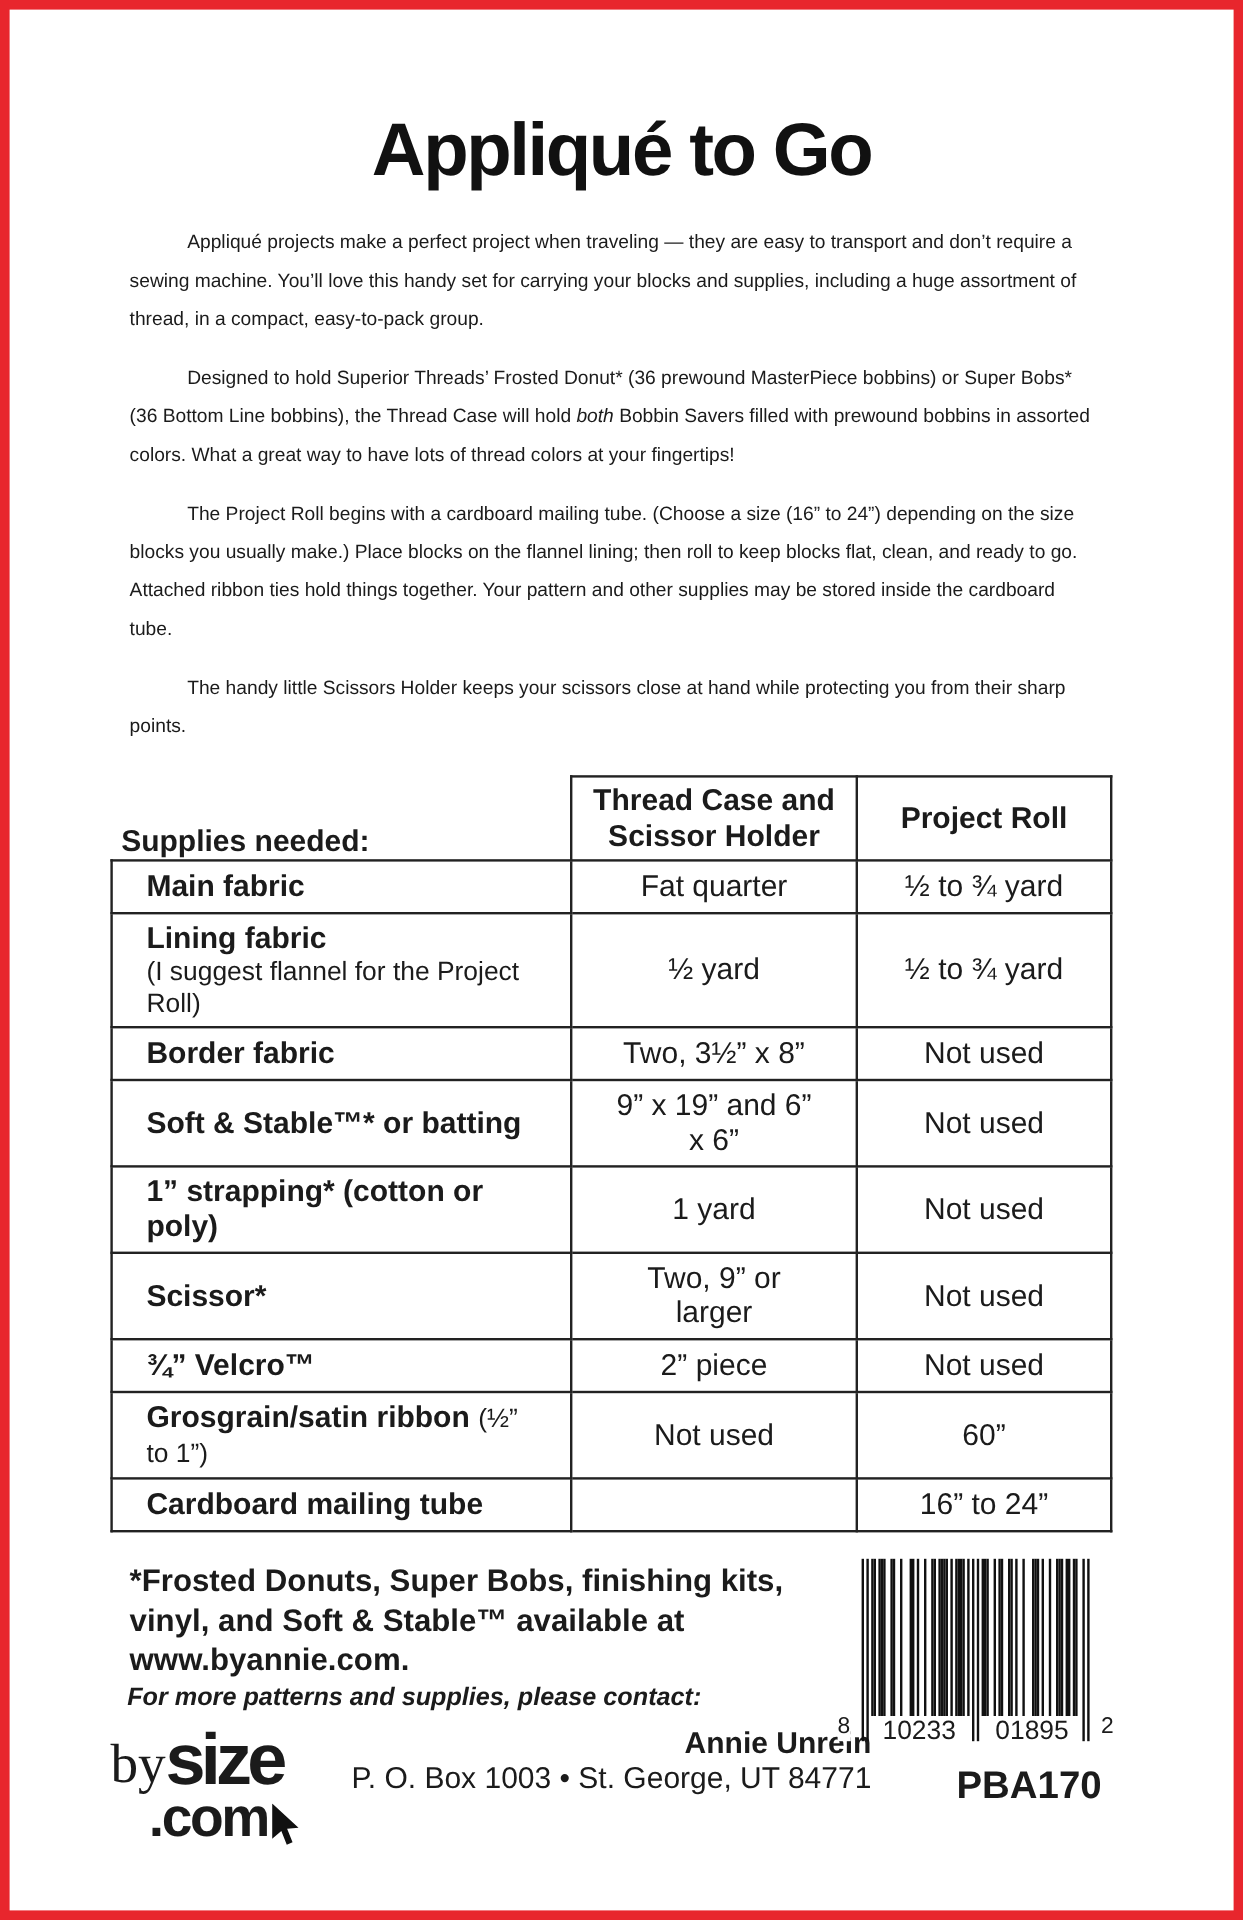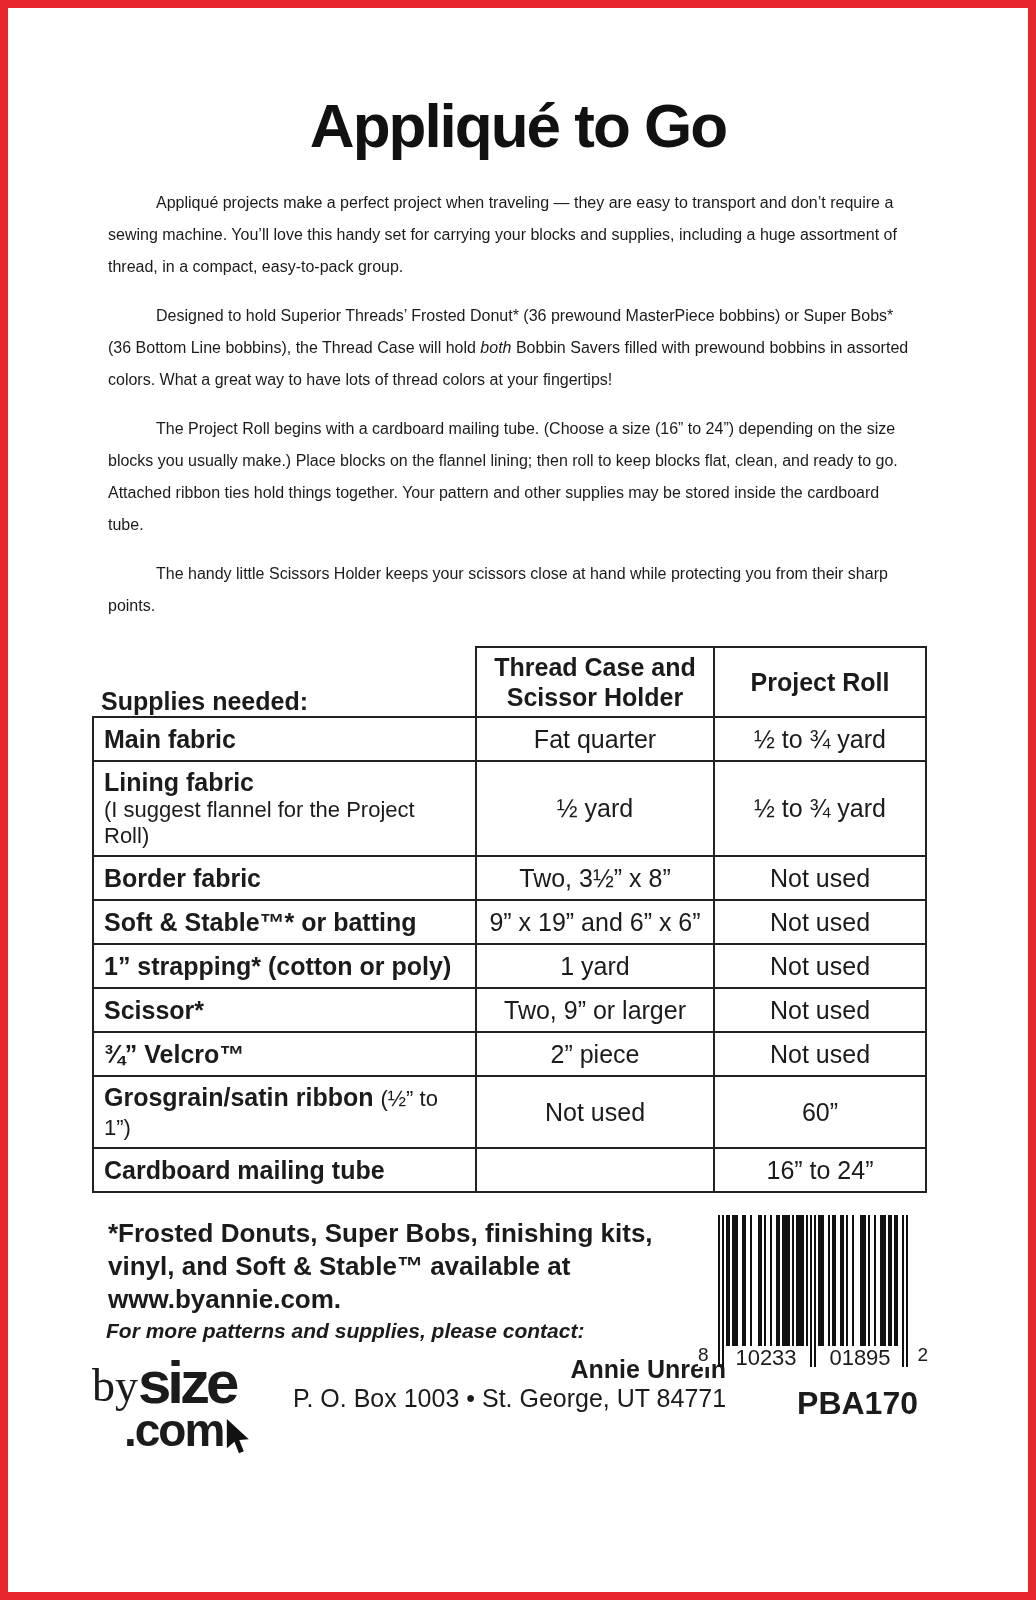--- a/index.html
+++ b/index.html
@@ -40,21 +40,21 @@
   table.supplies col.c1 { width:383px; }
   table.supplies col.c2 { width:238px; }
   table.supplies col.c3 { width:212px; }
   table.supplies th, table.supplies td {
     font-size:25px;
     vertical-align:middle;
   }
   thead th { border:none; background:#fff; font-weight:bold; padding:4px 8px; }
   thead th.boxed { border:2px solid #222; text-align:center; line-height:30px; }
   thead th.label-cell { text-align:left; vertical-align:bottom; padding-left:8px; padding-bottom:0; }
-  tbody td { border:2px solid #222; padding:6px 10px; }
+  tbody td { border:2px solid #222; padding:6px 28px; }
   tbody td.item { font-weight:bold; text-align:left; }
   tbody td.val { text-align:center; font-weight:normal; }
   tbody tr { height:44px; }
   .cell-note { display:block; font-weight:normal; font-size:22px; line-height:26px; }
   .inline-note { font-weight:normal; font-size:22px; }
   
   .footer { position:relative; width:100%; height:430px; }
   .footnote {
     position:absolute; left:100px; top:24px; width:600px;
     font-size:26px; font-weight:bold; line-height:33px;

